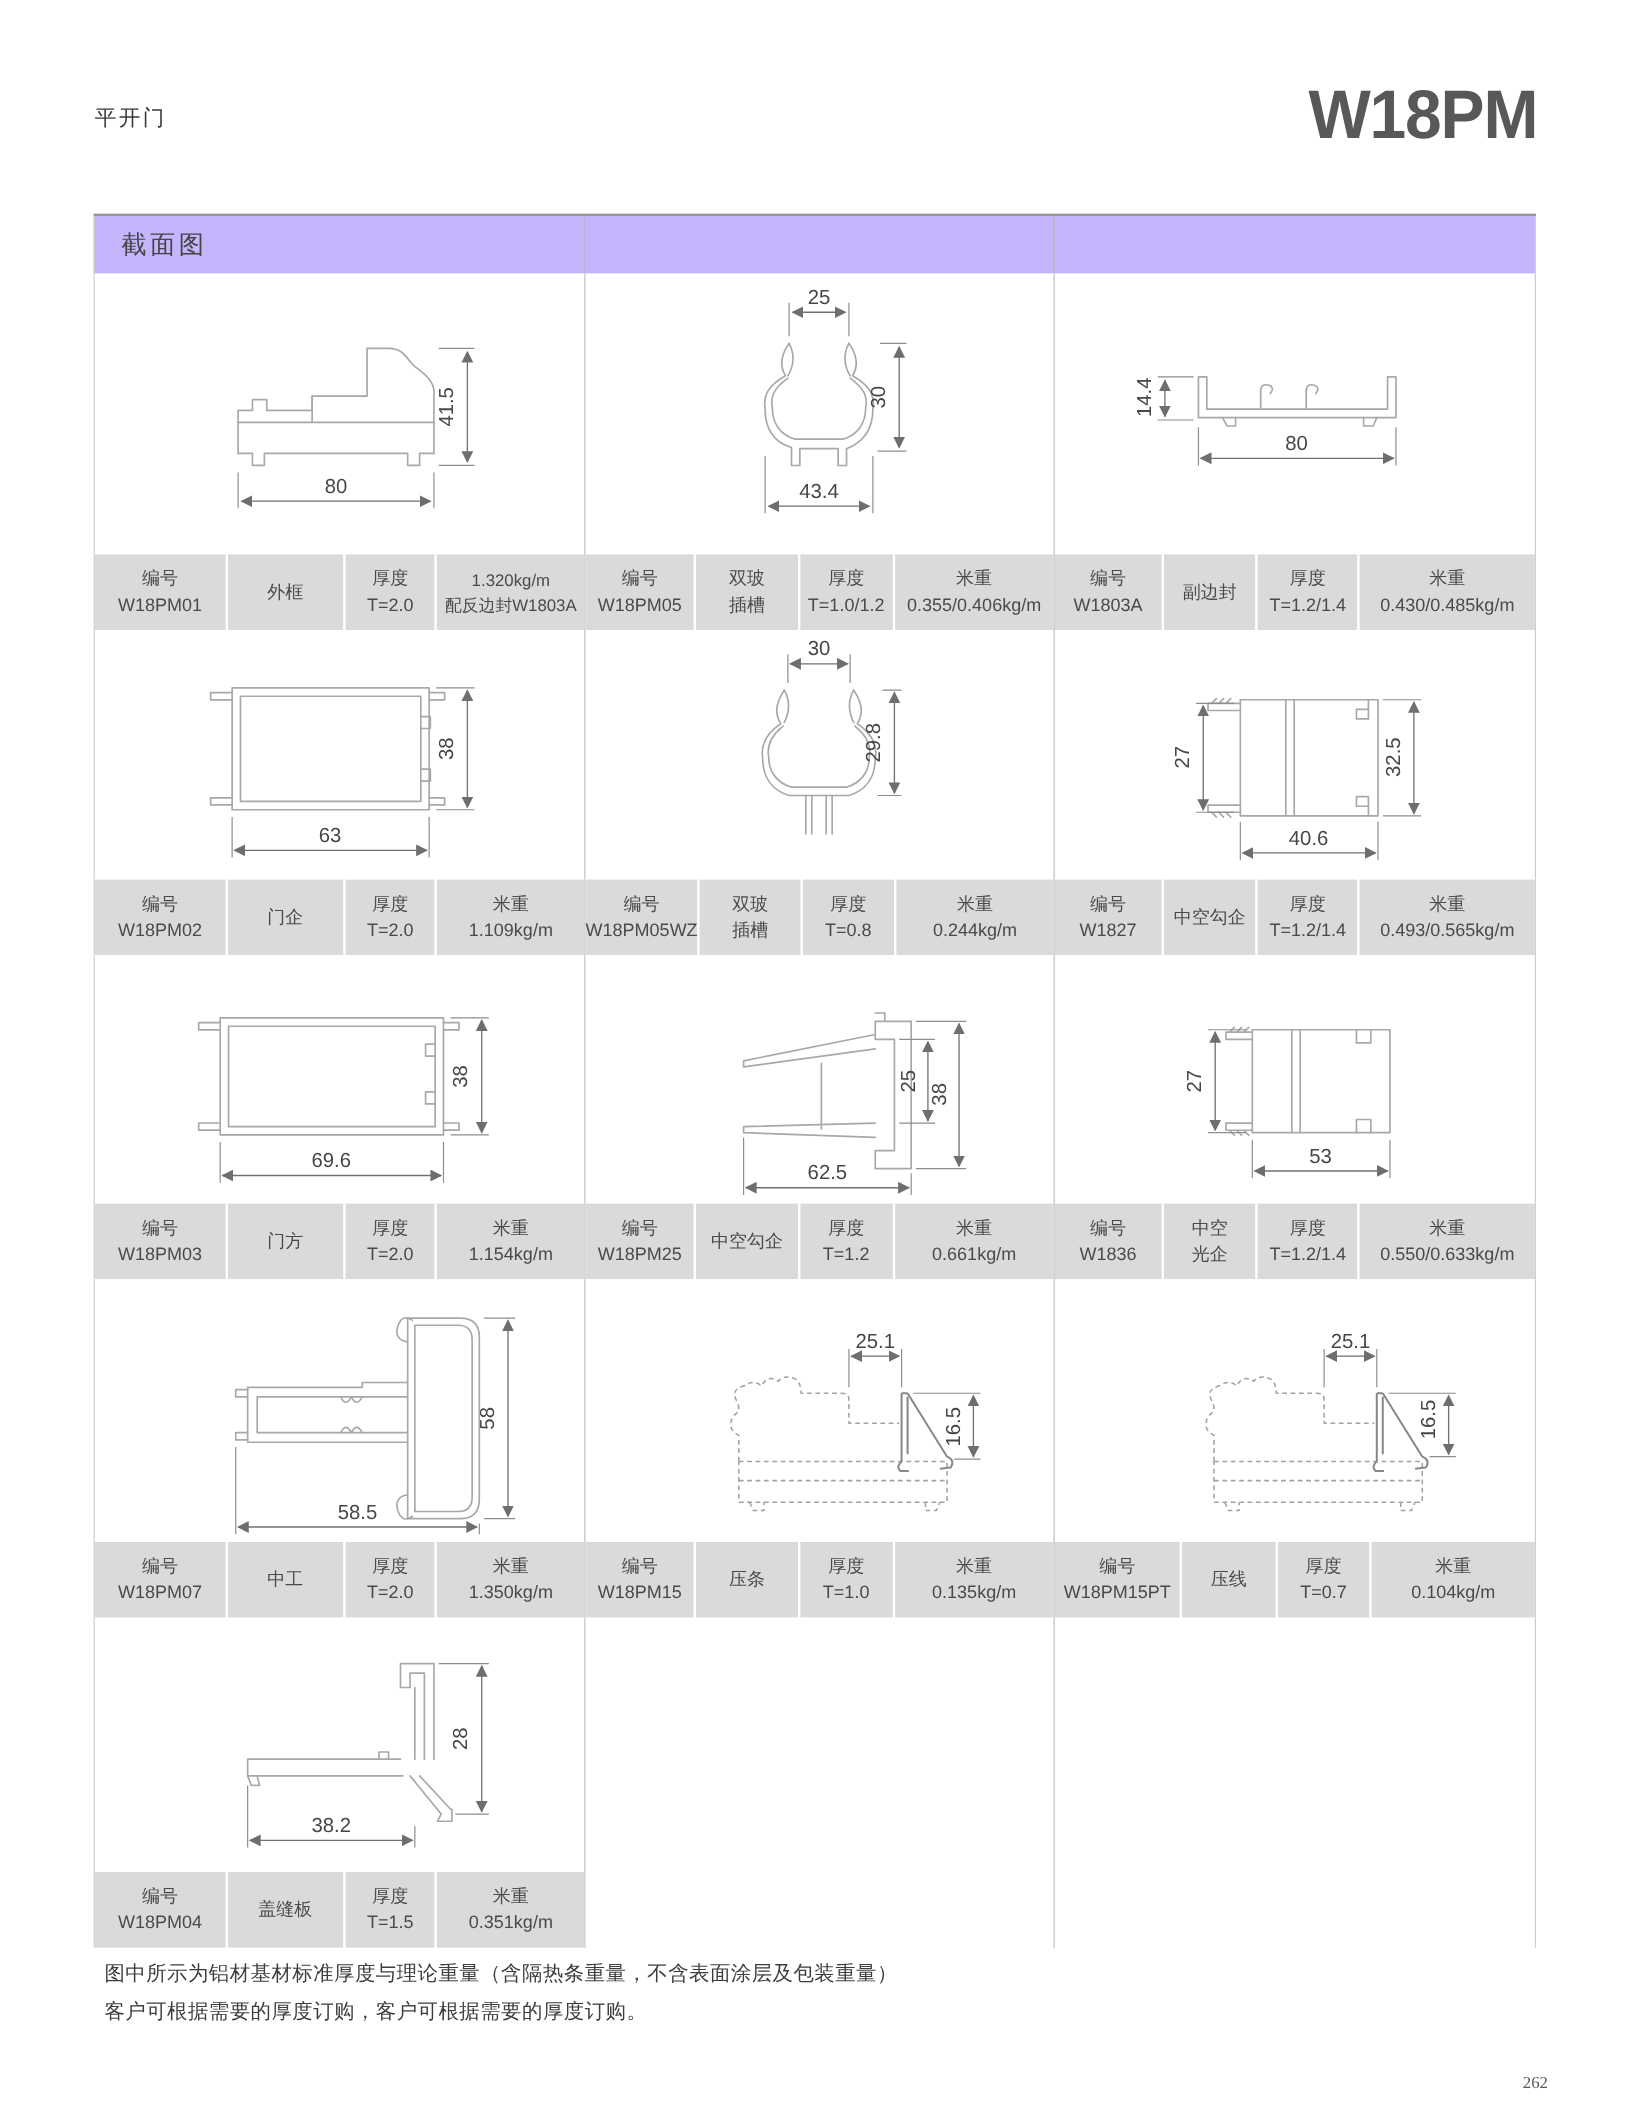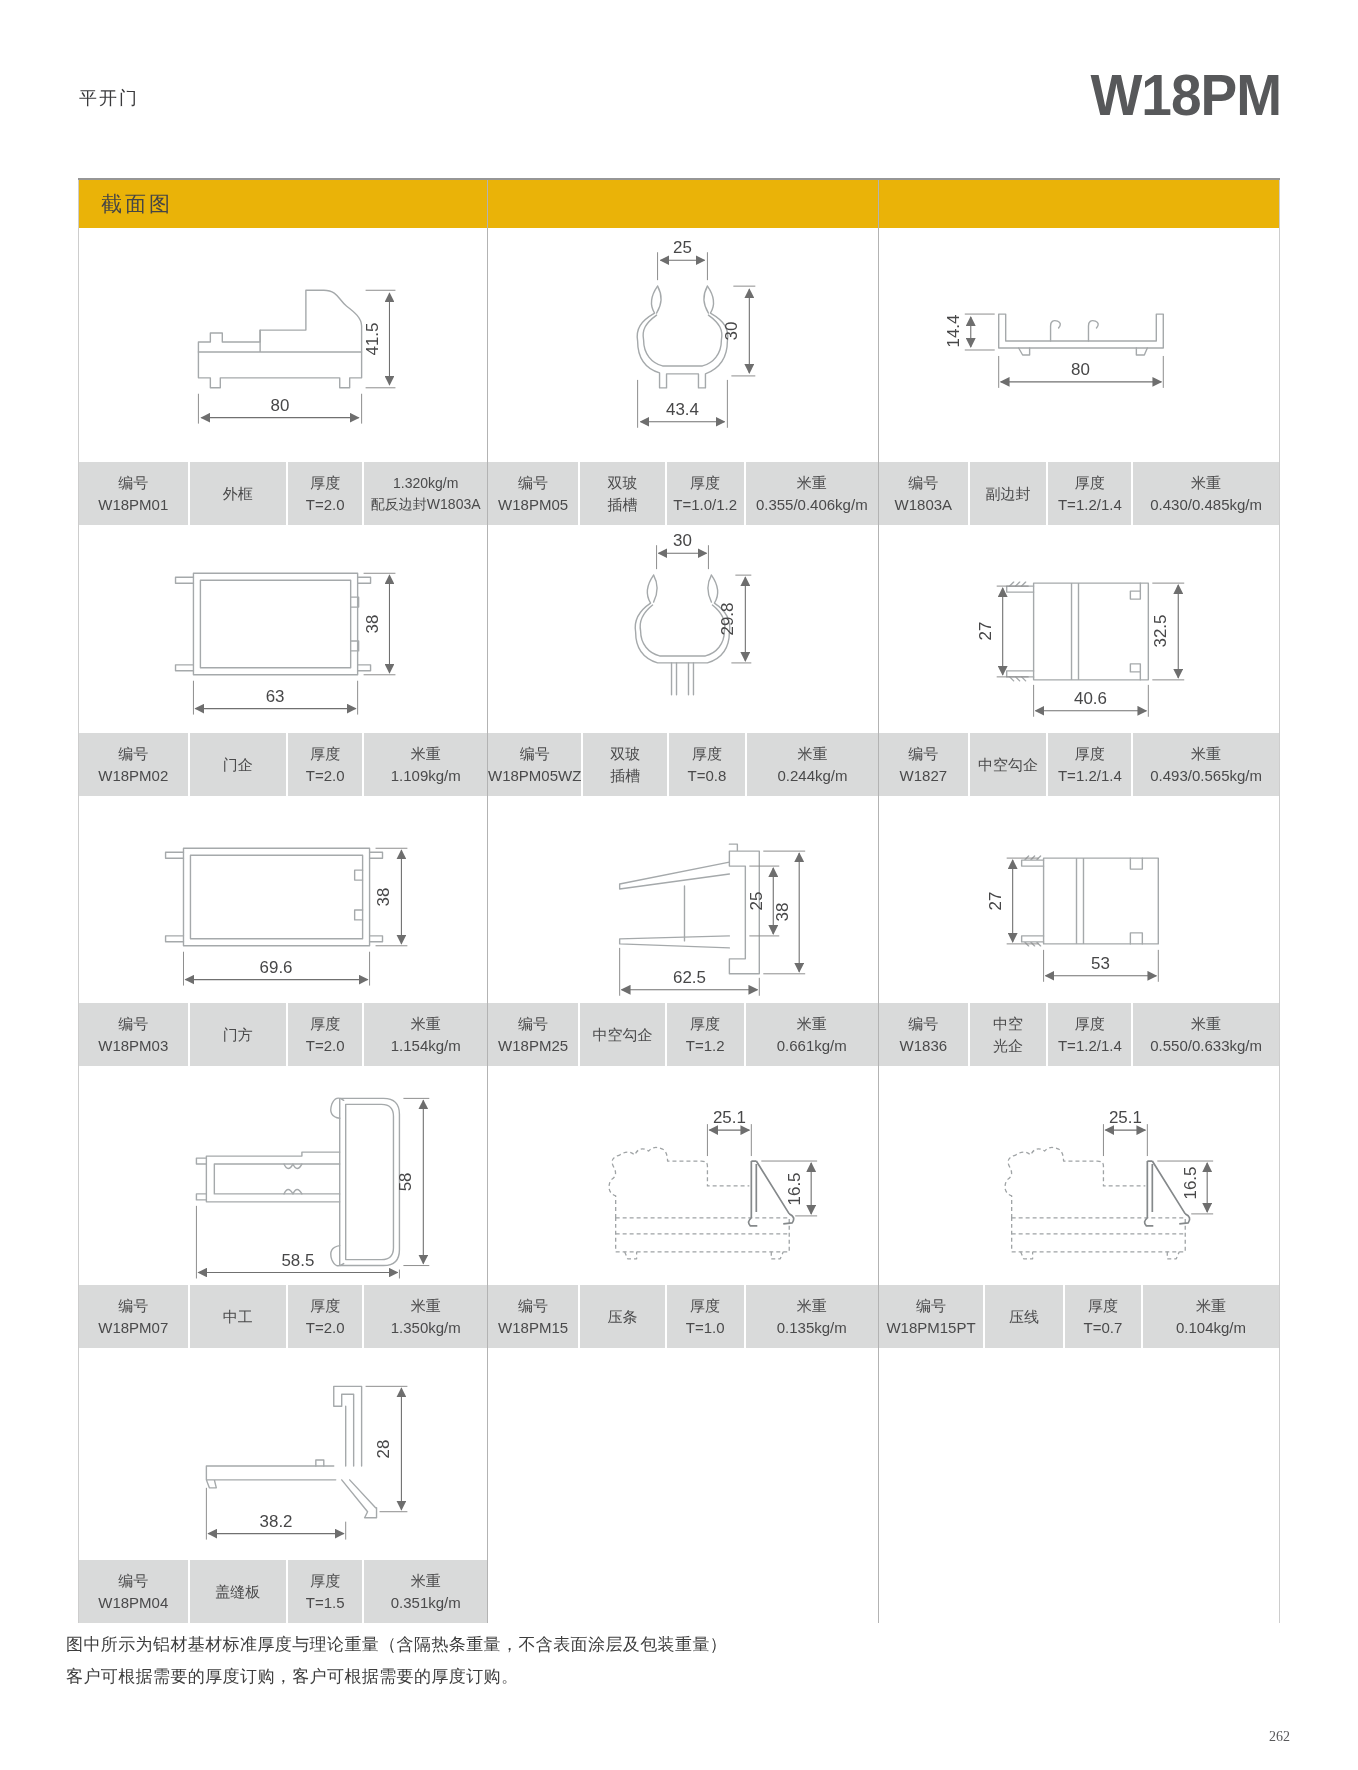--- a/index.html
+++ b/index.html
@@ -4,27 +4,27 @@
 <style>
   html,body{margin:0;padding:0;background:#fff;}
   body{width:1358px;height:1770px;position:relative;font-family:"Liberation Sans",sans-serif;color:#3f3f41;}
   .page-title{position:absolute;left:79px;top:86px;font-size:18px;letter-spacing:2px;color:#39393b;}
   .model{position:absolute;right:77px;top:62px;font-size:55px;font-weight:700;color:#57585a;letter-spacing:-1px;transform:scaleY(1.04);transform-origin:top right;}
   .tbl{position:absolute;left:78px;top:178px;width:1202px;border-top:2px solid #969696;}
   .row{display:grid;grid-template-columns:410px 391px 401px;}
   .dcol{border-right:1px solid #b3b3b3;box-sizing:border-box;position:relative;}
   .row .dcol:first-child{border-left:1px solid #cdcdcd;}
   .row .dcol:last-child{border-right:1px solid #cdcdcd;}
-  .hrow .dcol{height:48px;background:#eab308;display:flex;align-items:center;}
+  .hrow .dcol{height:48px;background:#c4b5fd;display:flex;align-items:center;}
   .hrow .htxt{font-size:21px;color:#454546;padding-left:22px;letter-spacing:3px;}
   .drow .dcol{background:#fff;display:flex;align-items:center;justify-content:center;overflow:hidden;}
   .srow .dcol{display:flex;gap:2px;background:#fff;height:63px;}
   .scell{background:#d9dada;display:flex;align-items:center;justify-content:center;text-align:center;white-space:pre-line;font-size:15px;line-height:1.45;color:#4a4a4b;}
   .scell.small{font-size:14px;}
-  .note{position:absolute;left:66px;font-size:17px;color:#3d3d3d;letter-spacing:.4px;}
+  .note{position:absolute;left:87px;font-size:17px;color:#3d3d3d;letter-spacing:.4px;}
   .pageno{position:absolute;right:68px;top:1729px;font-size:14px;color:#58585a;font-family:Liberation Serif, serif;}
   svg{display:block;}
   .pf{fill:none;stroke:#a5a9ab;stroke-width:1.4;stroke-linejoin:round;stroke-linecap:round;}
   .pfd{fill:none;stroke:#9fa3a5;stroke-width:1.3;stroke-dasharray:4 3;stroke-linejoin:round;}
   .pfs{fill:none;stroke:#85898b;stroke-width:1.7;stroke-linejoin:round;}
   .ext{fill:none;stroke:#8d8d8d;stroke-width:1;}
   .dim{stroke:#707070;stroke-width:1.1;}
   .dt{fill:#474748;font-size:17px;font-family:"Liberation Sans",sans-serif;}
 </style>
 </head>

